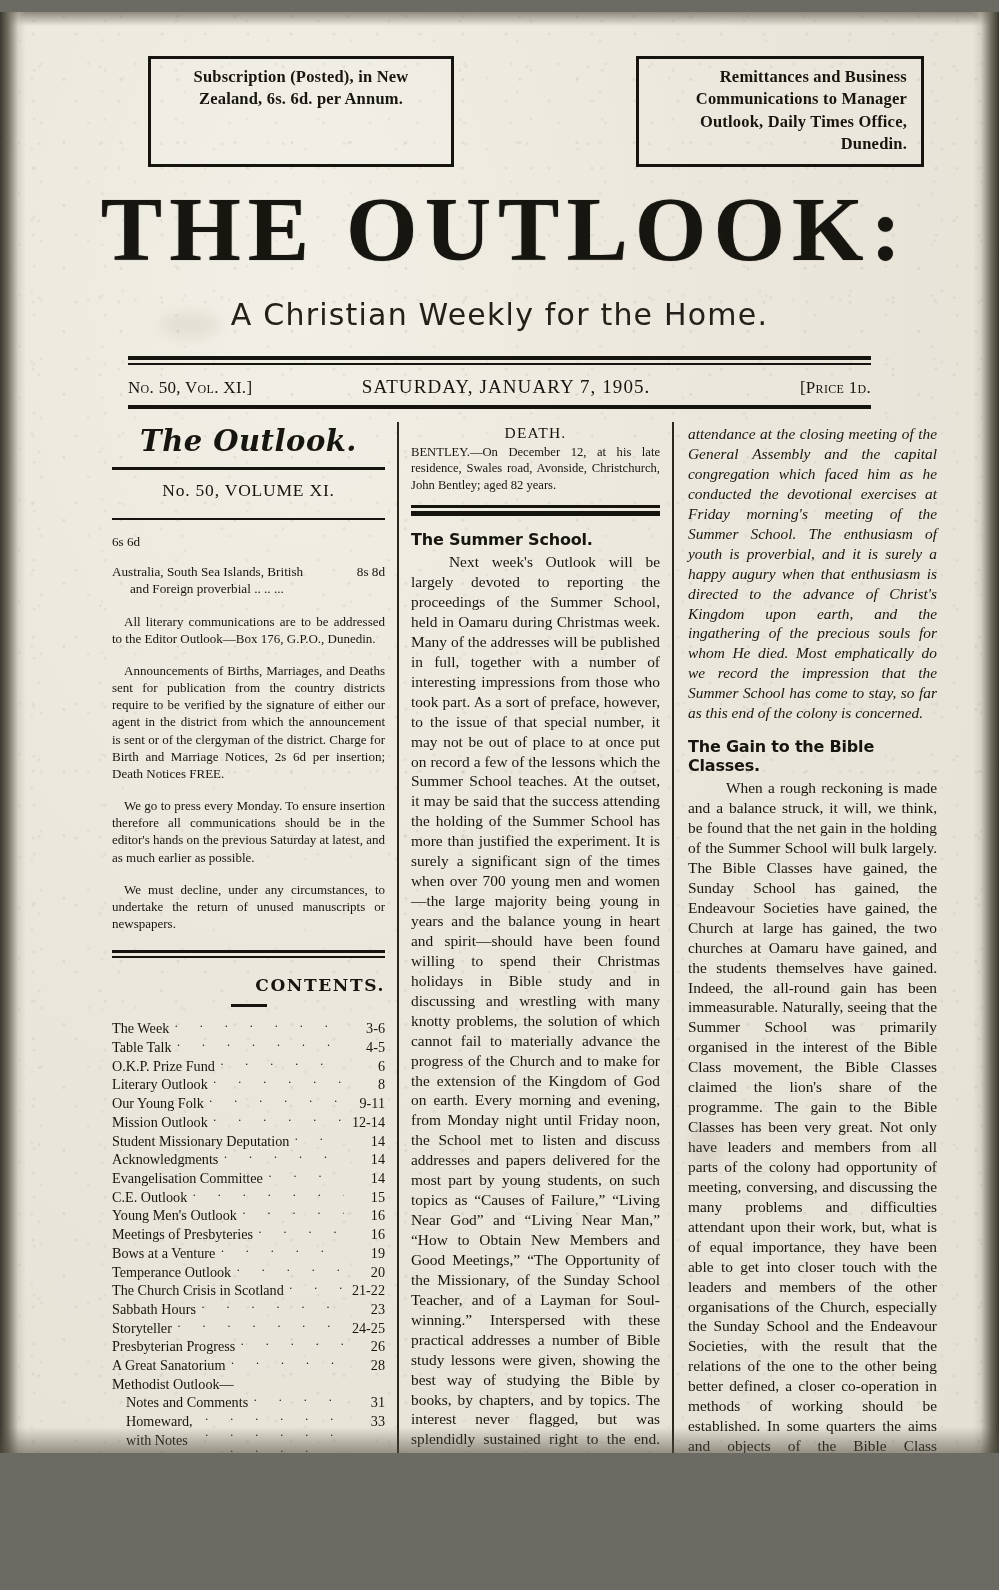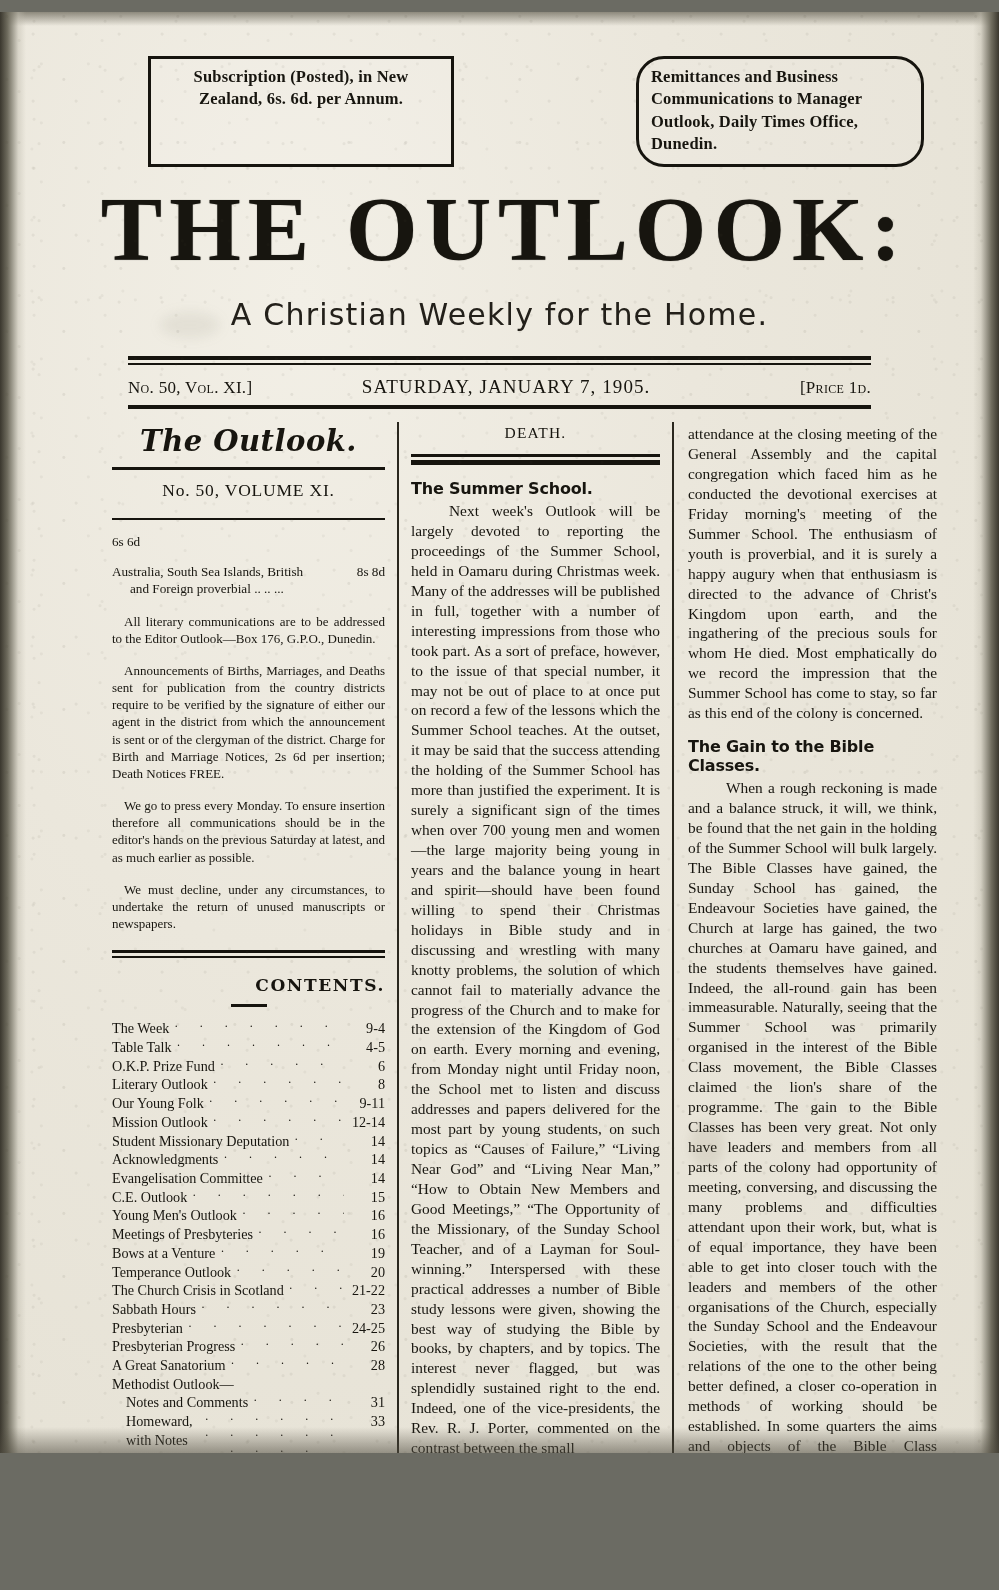--- a/index.html
+++ b/index.html
@@ -72,21 +72,21 @@
     padding: 7px 14px 9px;
     text-align: center;
     font-family: "Liberation Serif", serif;
     font-weight: bold;
     font-size: 16.5px;
     line-height: 1.35;
     letter-spacing: .2px;
     background: rgba(255,255,255,.07);
   }
   .notice-box.left  { width: 272px; }
-  .notice-box.right { width: 256px; text-align: left; padding-left: 12px; border-radius: 28px; }
+  .notice-box.right { width: 256px; text-align: right; padding-left: 12px; }
 
   
   .masthead {
     text-align: center;
     margin-top: 16px;
   }
   .masthead-title {
     font-family: "Liberation Serif", serif;
     font-weight: bold;
     font-size: 92px;
@@ -249,21 +249,21 @@
     margin: 14px 0 3px;
   }
   .body-text {
     font-size: 15.4px;
     line-height: 1.295;
     text-align: justify;
     text-justify: inter-word;
     hyphens: none;
   }
   .body-text .lead { padding-left: 38px; }
-  .col-right .body-text:first-child { margin-top: 2px; }
+  .col-right .body-text:first-child { margin-top: 2px; font-style: italic; }
 
   
   .smudge {
     position: absolute;
     border-radius: 50%;
     pointer-events: none;
     z-index: 30;
   }
 </style>
 </head>
@@ -330,21 +330,21 @@
         <div class="hr-contents"></div>
         <div class="hr-contents2"></div>
 
         <div class="contents-title">CONTENTS.</div>
         <div class="contents-dash"></div>
 
         <div class="toc" id="toc-root">
             <div class="toc-row">
               <span class="t">The Week</span>
               <span class="dots">·  ·  ·  ·  ·  ·  ·  ·  ·  ·  ·  ·  ·  ·  ·  ·</span>
-              <span class="p">9-4</span>
+              <span class="p">3-6</span>
             </div>
             <div class="toc-row">
               <span class="t">Table Talk</span>
               <span class="dots">·  ·  ·  ·  ·  ·  ·  ·  ·  ·  ·  ·  ·  ·  ·  ·</span>
               <span class="p">4-5</span>
             </div>
             <div class="toc-row">
               <span class="t">O.K.P. Prize Fund</span>
               <span class="dots">·  ·  ·  ·  ·  ·  ·  ·  ·  ·  ·  ·  ·  ·  ·  ·</span>
               <span class="p">6</span>
@@ -408,21 +408,21 @@
               <span class="t">The Church Crisis in Scotland</span>
               <span class="dots">·  ·  ·  ·  ·  ·  ·  ·  ·  ·  ·  ·  ·  ·  ·  ·</span>
               <span class="p">21-22</span>
             </div>
             <div class="toc-row">
               <span class="t">Sabbath Hours</span>
               <span class="dots">·  ·  ·  ·  ·  ·  ·  ·  ·  ·  ·  ·  ·  ·  ·  ·</span>
               <span class="p">23</span>
             </div>
             <div class="toc-row">
-              <span class="t">Presbyterian</span>
+              <span class="t">Storyteller</span>
               <span class="dots">·  ·  ·  ·  ·  ·  ·  ·  ·  ·  ·  ·  ·  ·  ·  ·</span>
               <span class="p">24-25</span>
             </div>
             <div class="toc-row">
               <span class="t">Presbyterian Progress</span>
               <span class="dots">·  ·  ·  ·  ·  ·  ·  ·  ·  ·  ·  ·  ·  ·  ·  ·</span>
               <span class="p">26</span>
             </div>
             <div class="toc-row">
               <span class="t">A Great Sanatorium</span>
@@ -440,20 +440,21 @@
             <div class="toc-row sub wrap">
               <span class="t">Homeward, with Notes by the Way</span>
               <span class="dots">·  ·  ·  ·  ·  ·  ·  ·  ·  ·  ·  ·  ·  ·  ·  ·</span>
               <span class="p">33</span>
             </div>
           </div>
       </div>
 
       <div class="col col-mid">
         <div class="death-head">DEATH.</div>
+        <div class="death-body">BENTLEY.—On December 12, at his late residence, Swales road, Avonside, Christchurch, John Bentley; aged 82 years.</div>
 
         <div class="hr-mid"></div>
         <div class="hr-mid2"></div>
 
         <div class="hr-mid3"></div>
 
         <div class="sec-head">The Summer School.</div>
         <div class="body-text">
           <span class="lead">Next week's Outlook will be</span>
           <span>largely devoted to reporting the proceedings of the Summer School, held in Oamaru during Christmas week. Many of the addresses will be published in full, together with a number of interesting impressions from those who took part.  As a sort of preface, however, to the issue of that special number, it may not be out of place to at once put on record a few of the lessons which the Summer School teaches.  At the outset, it may be said that the success attending the holding of the Summer School has more than justified the experiment.  It is surely a significant sign of the times when over 700 young men and women—the large majority being young in years and the balance young in heart and spirit—should have been found willing to spend their Christmas holidays in Bible study and in discussing and wrestling with many knotty problems, the solution of which cannot fail to materially advance the progress of the Church and to make for the extension of the Kingdom of God on earth. Every morning and evening, from Monday night until Friday noon, the School met to listen and discuss addresses and papers delivered for the most part by young students, on such topics as “Causes of Failure,” “Living Near God” and “Living Near Man,” “How to Obtain New Members and Good Meetings,” “The Opportunity of the Missionary, of the Sunday School Teacher, and of a Layman for Soul-winning.” Interspersed with these practical addresses a number of Bible study lessons were given, showing the best way of studying the Bible by books, by chapters, and by topics.  The interest never flagged, but was splendidly sustained right to the end. Indeed, one of the vice-presidents, the Rev. R. J. Porter, commented on the contrast between the small</span>

